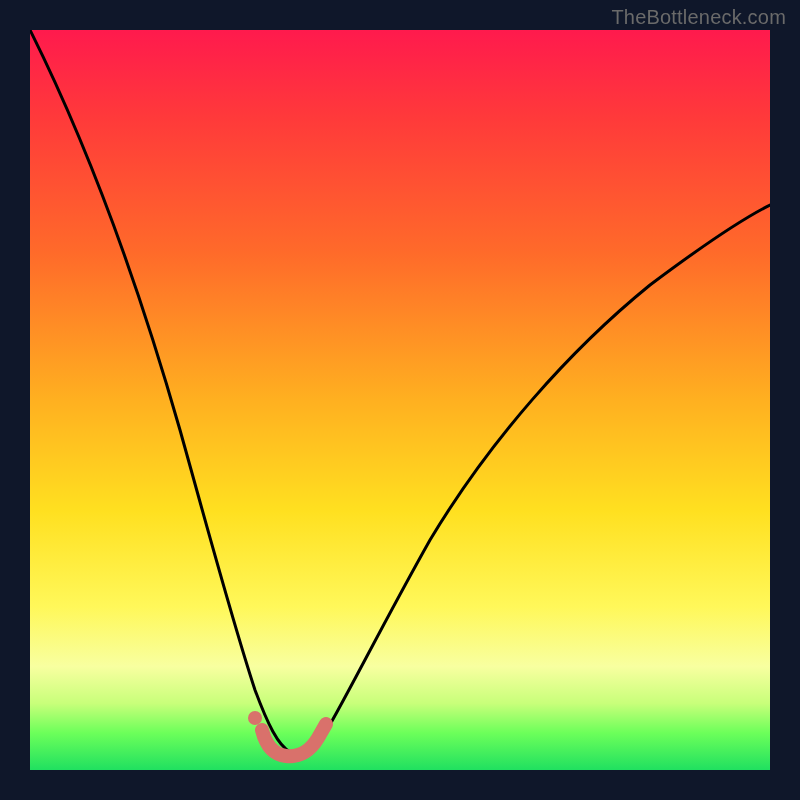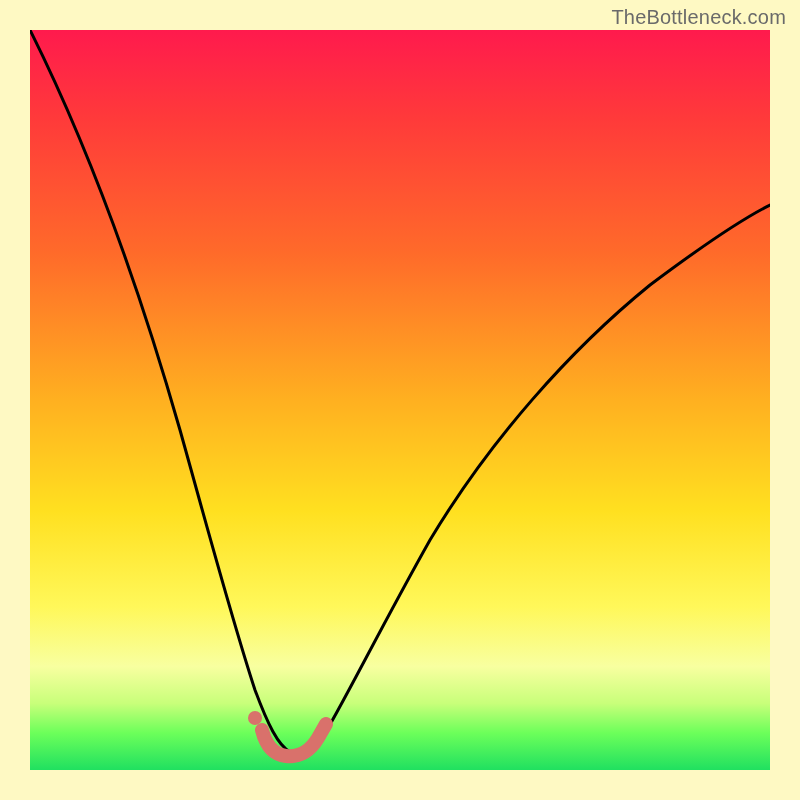--- a/index.html
+++ b/index.html
@@ -7,21 +7,21 @@
     padding: 0;
     width: 800px;
     height: 800px;
     background: #000;
     overflow: hidden;
     font-family: Arial, Helvetica, sans-serif;
   }
   .frame {
     position: absolute;
     inset: 0;
-    background: #fef9c3;
+    background: #0f172a;
   }
   .plot-area {
     position: absolute;
     left: 30px;
     top: 30px;
     width: 740px;
     height: 740px;
     
     background: linear-gradient(
       to bottom,

